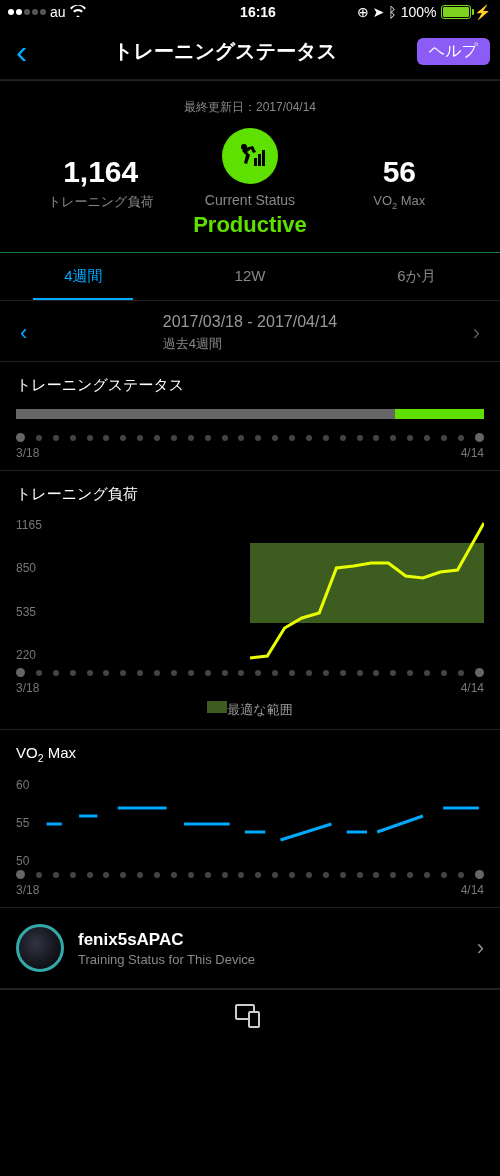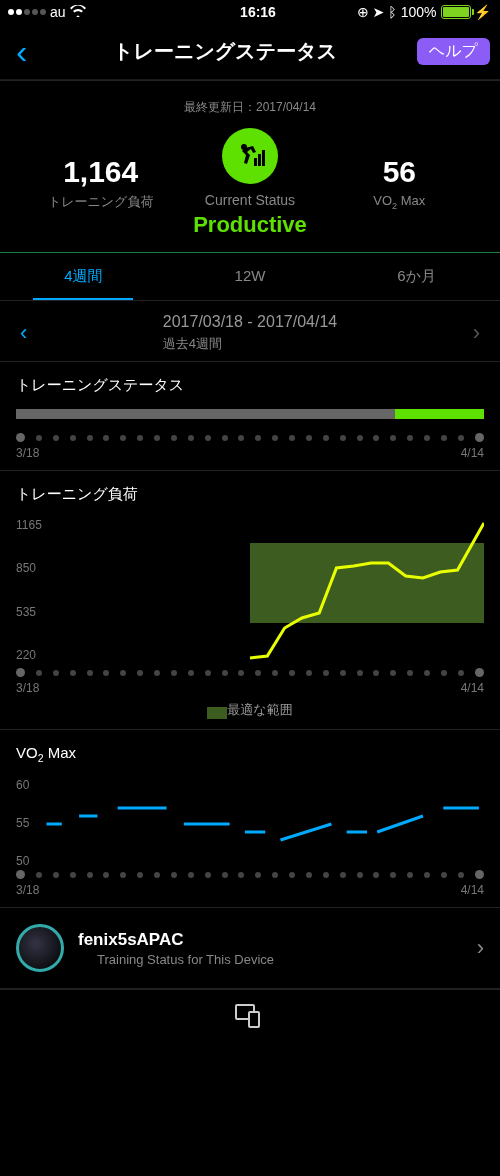--- a/index.html
+++ b/index.html
@@ -48,30 +48,30 @@
 .status-bar-chart { height: 10px; background: #666; position: relative; margin-bottom: 14px; }
 .status-bar-fill { position: absolute; right: 0; top: 0; bottom: 0; background: #5ee000; }
 .dot-axis { display: flex; justify-content: space-between; align-items: center; margin-bottom: 4px; }
 .dot-axis .adot { width: 6px; height: 6px; border-radius: 50%; background: #444; }
 .dot-axis .adot:first-child, .dot-axis .adot:last-child { width: 9px; height: 9px; background: #666; }
 .axis-labels { display: flex; justify-content: space-between; color: #777; font-size: 12px; }
 
 .load-chart { position: relative; height: 150px; }
 .load-svg { width: 100%; height: 100%; }
 .y-ticks { position: absolute; left: 0; top: 0; bottom: 0; display: flex; flex-direction: column; justify-content: space-between; color: #777; font-size: 12px; padding-bottom: 6px; }
-.legend { display: flex; align-items: flex-end; justify-content: center; color: #999; font-size: 13px; margin-top: 6px; }
+.legend { display: flex; align-items: flex-start; justify-content: center; color: #999; font-size: 13px; margin-top: 6px; }
 .legend-swatch { width: 20px; height: 12px; background: #3d5c1f; }
 
 .vo2-chart { position: relative; height: 92px; }
 
 .device-row { display: flex; align-items: center; padding: 16px; border-top: 1px solid #222; border-bottom: 1px solid #222; gap: 14px; }
 .watch { width: 48px; height: 48px; border-radius: 50%; background: radial-gradient(circle at 40% 40%, #334, #000); border: 3px solid #3aa; position: relative; }
 .device-text { flex: 1; }
 .device-name { font-size: 17px; font-weight: 600; }
-.device-sub { color: #888; font-size: 13px; margin-top: 2px; margin-left: 19px; }
+.device-sub { color: #888; font-size: 13px; margin-top: 2px; }
 .chev { color: #888; font-size: 22px; }
 
 .bottom-bar { display: flex; align-items: center; justify-content: center; height: 56px; border-top: 1px solid #222; }
 
 sub { font-size: 0.7em; }
 </style>
 </head>
 <body>
 
 <div class="status-bar">

